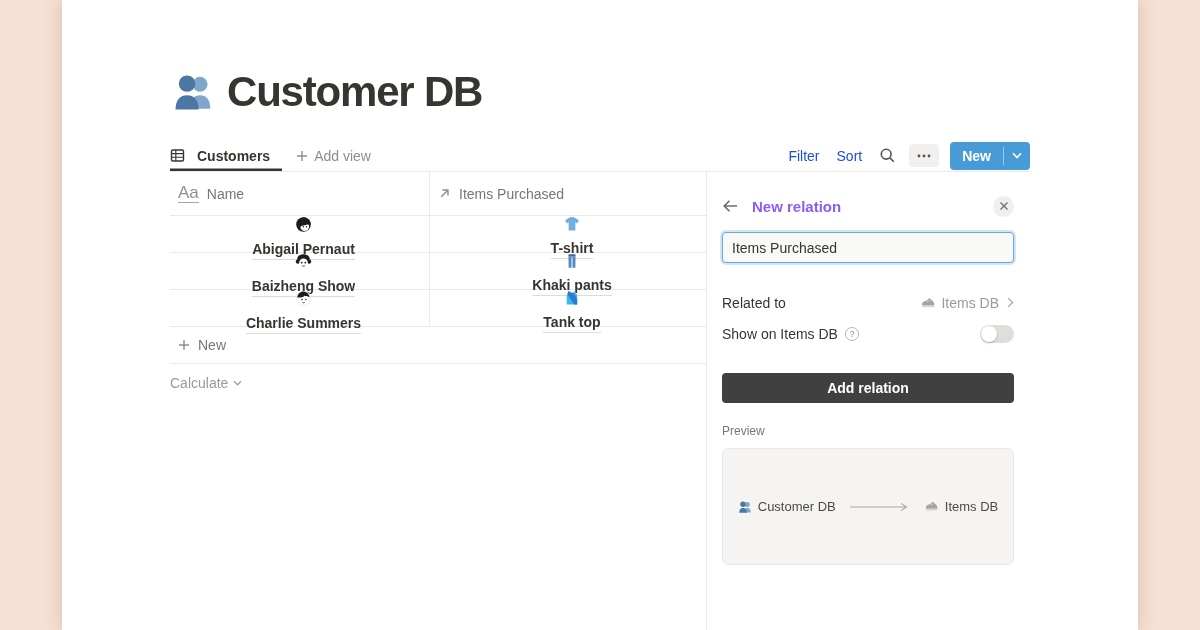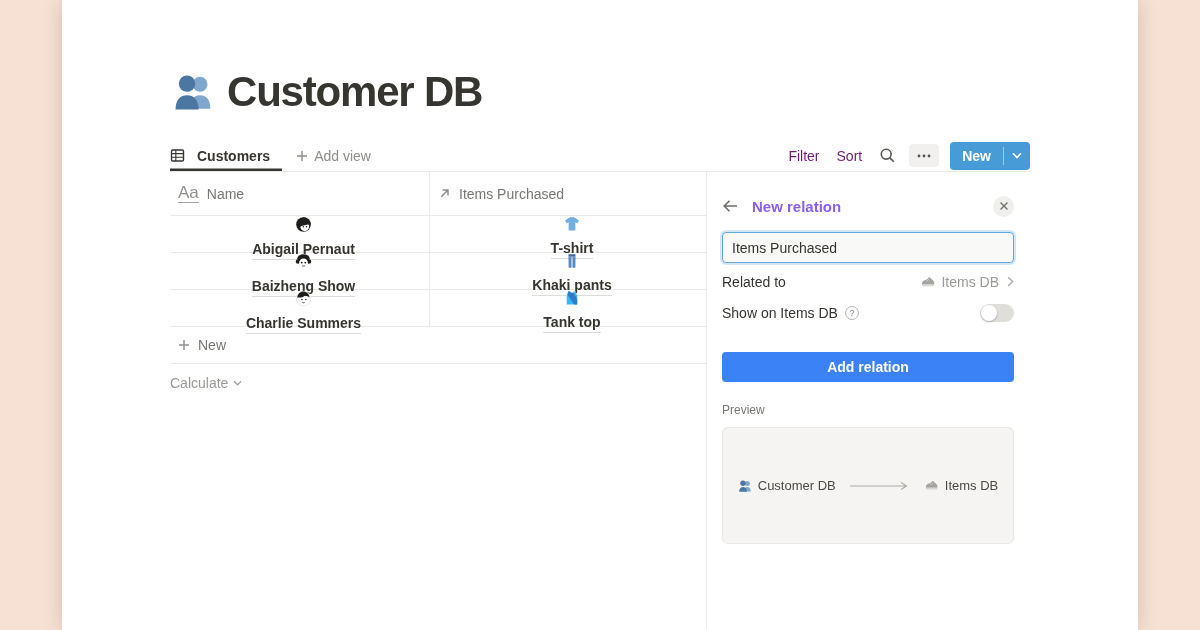--- a/index.html
+++ b/index.html
@@ -25,21 +25,21 @@
     border-bottom:1px solid #E9E9E7; display:flex; align-items:center;
   }
   .tab {
     display:flex; align-items:center; gap:12px; height:100%;
     padding-right:12px; font-size:14px; font-weight:700; color:#37352F;
     box-shadow:inset 0 -2.5px 0 #37352F; cursor:pointer;
   }
   .add-view { display:flex; align-items:center; gap:6px; margin-left:14px; font-size:14px; color:#8F8E8B; cursor:pointer; }
   .tb-spacer { flex:1; }
   .tb-right { display:flex; align-items:center; }
-  .tb-text { font-size:14px; color:#701a75; cursor:pointer; }
+  .tb-text { font-size:14px; color:#1d4ed8; cursor:pointer; }
   .tb-text + .tb-text { margin-left:17px; }
   .search-btn { margin-left:17px; display:flex; align-items:center; cursor:pointer; }
   .more-btn {
     margin-left:13px; width:30px; height:23px; background:#F1F0EF; border-radius:4px;
     display:flex; align-items:center; justify-content:center; cursor:pointer;
   }
   .new-btn {
     margin-left:11px; height:28px; background:#479BD6; border-radius:4px;
     display:flex; align-items:stretch; overflow:hidden; cursor:pointer;
   }
@@ -72,31 +72,31 @@
   .p-header { margin-top:22px; height:24px; display:flex; align-items:center; gap:13px; }
   .p-title { font-size:15px; font-weight:700; color:#8b5cf6; }
   .p-spacer { flex:1; }
   .close-btn { width:21px; height:21px; border-radius:50%; background:#EFEFED; display:flex; align-items:center; justify-content:center; cursor:pointer; }
 
   .name-input {
     margin-top:14px; width:100%; height:31px; border:1px solid #63A9DF; border-radius:4px;
     box-shadow:0 0 0 2px rgba(96,163,222,.27); background:#F9F9F8;
     font-family:inherit; font-size:14px; color:#37352F; padding:0 9px; outline:none;
   }
-  .field-row { margin-top:8px; height:21px; display:flex; align-items:center; justify-content:space-between; font-size:14px; color:#37352F; }
+  .field-row { margin-top:29px; height:21px; display:flex; align-items:center; justify-content:space-between; font-size:14px; color:#37352F; }
   .field-row.show { margin-top:10px; height:22px; }
   .f-label { display:flex; align-items:center; gap:7px; }
   .f-value { display:flex; align-items:center; gap:5px; color:#9B9A97; cursor:pointer; }
   .q-icon { width:14px; height:14px; border:1px solid #B5B4B1; border-radius:50%; font-size:9px; color:#8F8E8B; display:flex; align-items:center; justify-content:center; }
   .toggle { width:34px; height:18px; border-radius:9px; background:#DFDEDB; position:relative; cursor:pointer; }
   .toggle .knob { position:absolute; left:1px; top:1px; width:16px; height:16px; border-radius:50%; background:#fff; box-shadow:0 1px 2px rgba(0,0,0,.25); }
 
   .add-btn {
     margin-top:28px; width:100%; height:30px; border:none; border-radius:4px;
-    background:#3b82f6; color:#fff; font-family:inherit; font-size:14px; font-weight:700; cursor:pointer;
+    background:#404040; color:#fff; font-family:inherit; font-size:14px; font-weight:700; cursor:pointer;
     display:flex; align-items:center; justify-content:center;
   }
   .preview-label { margin-top:21px; font-size:12px; color:#787774; }
   .preview-box {
     margin-top:10px; height:117px; background:#F5F4F2; border:1px solid #E9E8E5; border-radius:6px;
     display:flex; align-items:center; justify-content:center; gap:13px;
   }
   .entity { display:flex; align-items:center; gap:6px; font-size:13px; color:#4B4A45; }
 </style>
 </head>

